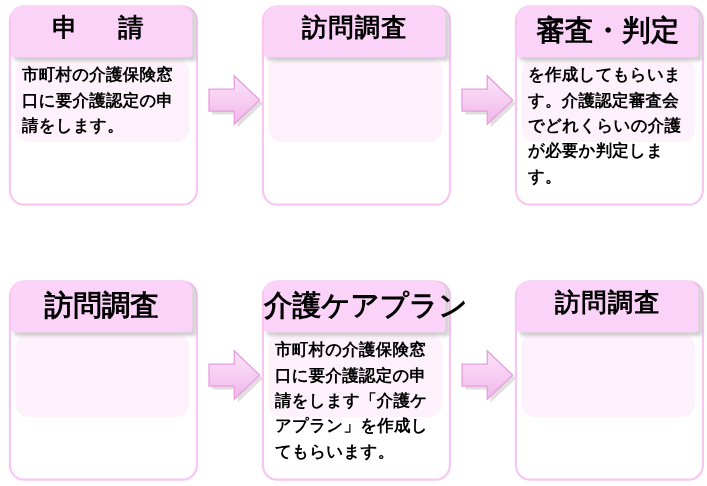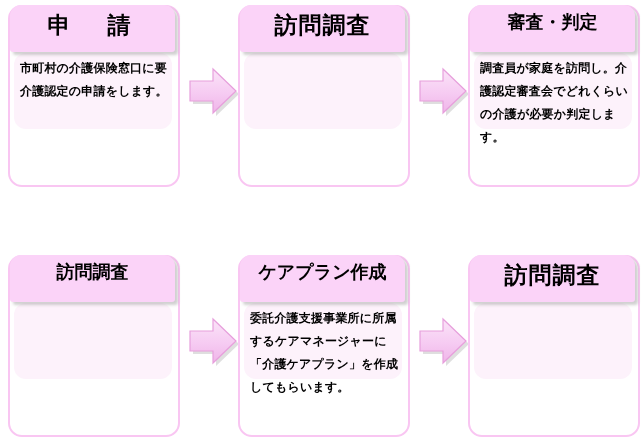--- a/index.html
+++ b/index.html
@@ -76,21 +76,21 @@
     right: 0;
     top: 5px;
     text-align: center;
     font-family: "DejaVu Sans", "Liberation Sans", sans-serif;
     font-size: 23px;
     font-weight: 700;
     letter-spacing: 1px;
     color: #000000;
     white-space: nowrap;
   }
-  .card-header-text.tight { letter-spacing: 0px; font-size: 18px; }
+  .card-header-text.tight { letter-spacing: 0px; font-size: 26px; }
   .card-header-text.wide  { letter-spacing: 7px; text-align: center; }
 
   
   .card-text-highlight {
     position: absolute;
     left: 6px;
     top: 48px;
     width: 158px;
     height: 76px;
     background: #fdf2fb;
@@ -98,21 +98,21 @@
     z-index: 1;
   }
 
   .card-text {
     position: absolute;
     left: 12px;
     top: 52px;
     width: 152px;
     z-index: 3;
     font-family: "DejaVu Sans", "Liberation Sans", sans-serif;
-    font-size: 12px;
+    font-size: 15px;
     font-weight: 700;
     line-height: 23px;
     color: #000000;
     letter-spacing: 0.2px;
     white-space: pre-line;
     word-break: break-all;
   }
 
   
   .flow-arrow {
@@ -169,21 +169,21 @@
         <path d="M2 18 L25 18 L25 6 L48 28 L25 50 L25 38 L2 38 Z" fill="url(#agrad1)" stroke="#e79fdc" stroke-width="1.2"></path>
       </svg>
     </div>
 
     <div class="step-card col-2">
       <div class="card-body-frame"></div>
       <div class="card-text-highlight"></div>
       <div class="card-header">
         <div class="card-header-text tight">審査・判定</div>
       </div>
-      <div class="card-text">調査員が家庭を訪問し。介護認定審査会でどれくらいの介護が必要か判定します。</div>
+      <div class="card-text">を作成してもらいます。介護認定審査会でどれくらいの介護が必要か判定します。</div>
     </div>
 
   </div>
 
   <div class="flow-row row-bottom">
 
     <div class="step-card col-0">
       <div class="card-body-frame"></div>
       <div class="card-text-highlight"></div>
       <div class="card-header">
@@ -195,23 +195,23 @@
       <svg width="52" height="58" viewBox="0 0 52 58" xmlns="http://www.w3.org/2000/svg">
         <path d="M2 18 L25 18 L25 6 L48 28 L25 50 L25 38 L2 38 Z" fill="#b9b9b9" opacity="0.45" transform="translate(3,3)"></path>
         <path d="M2 18 L25 18 L25 6 L48 28 L25 50 L25 38 L2 38 Z" fill="url(#agrad1)" stroke="#e79fdc" stroke-width="1.2"></path>
       </svg>
     </div>
 
     <div class="step-card col-1">
       <div class="card-body-frame"></div>
       <div class="card-text-highlight"></div>
       <div class="card-header">
-        <div class="card-header-text tight">ケアプラン作成</div>
-      </div>
-      <div class="card-text">委託介護支援事業所に所属するケアマネージャーに「介護ケアプラン」を作成してもらいます。</div>
+        <div class="card-header-text tight">介護ケアプラン</div>
+      </div>
+      <div class="card-text">市町村の介護保険窓口に要介護認定の申請をします「介護ケアプラン」を作成してもらいます。</div>
     </div>
 
     <div class="flow-arrow gap-1">
       <svg width="52" height="58" viewBox="0 0 52 58" xmlns="http://www.w3.org/2000/svg">
         <path d="M2 18 L25 18 L25 6 L48 28 L25 50 L25 38 L2 38 Z" fill="#b9b9b9" opacity="0.45" transform="translate(3,3)"></path>
         <path d="M2 18 L25 18 L25 6 L48 28 L25 50 L25 38 L2 38 Z" fill="url(#agrad1)" stroke="#e79fdc" stroke-width="1.2"></path>
       </svg>
     </div>
 
     <div class="step-card col-2">

